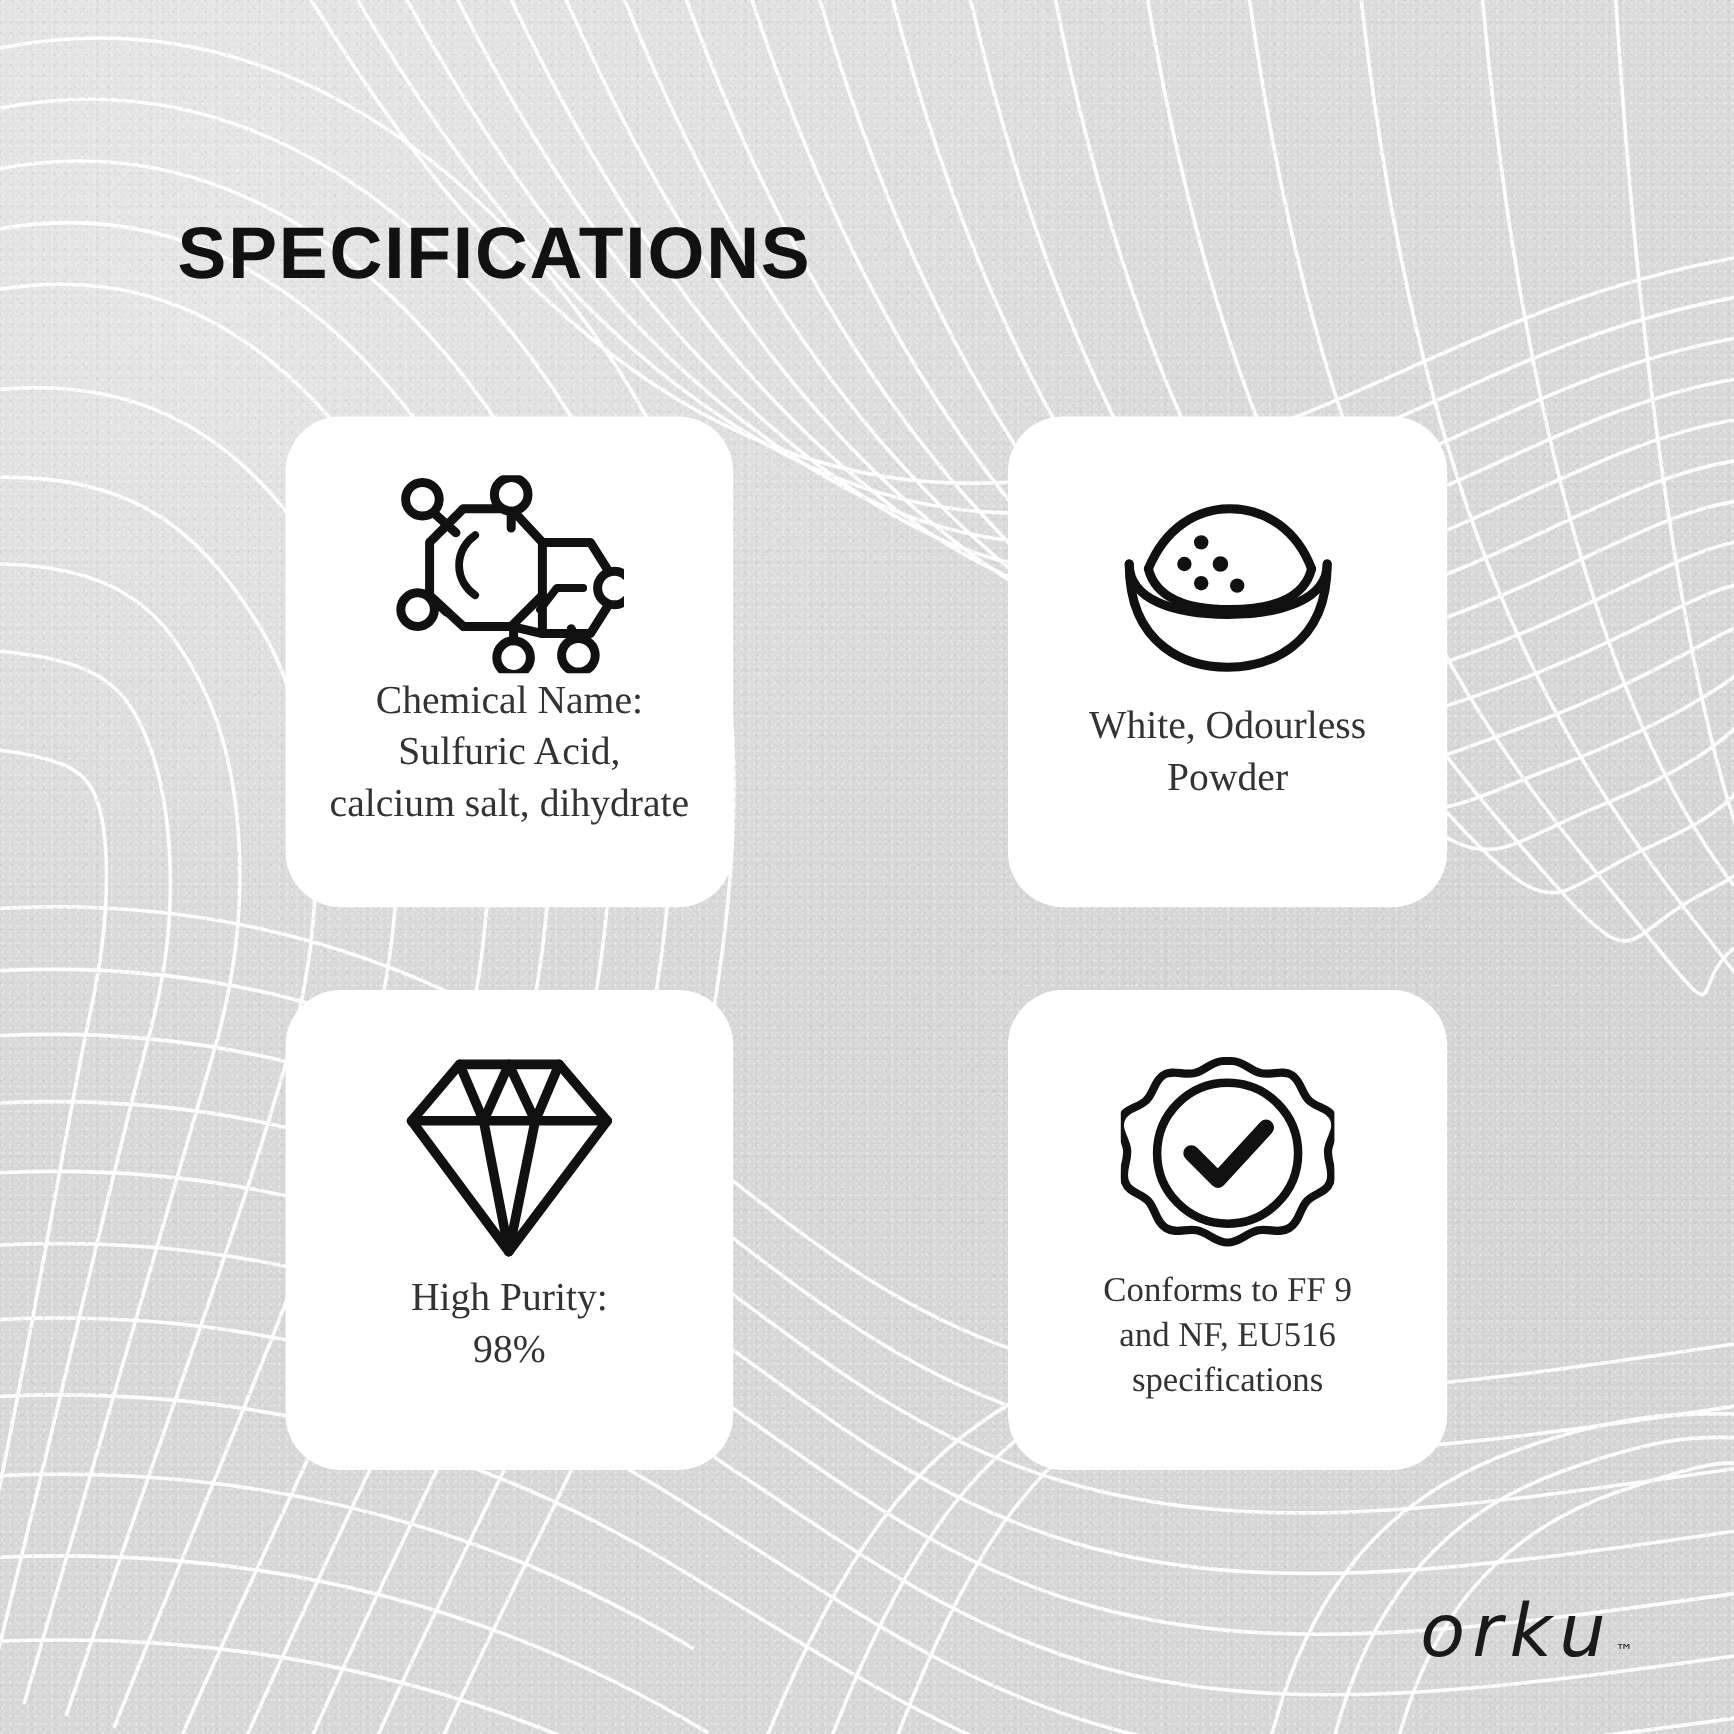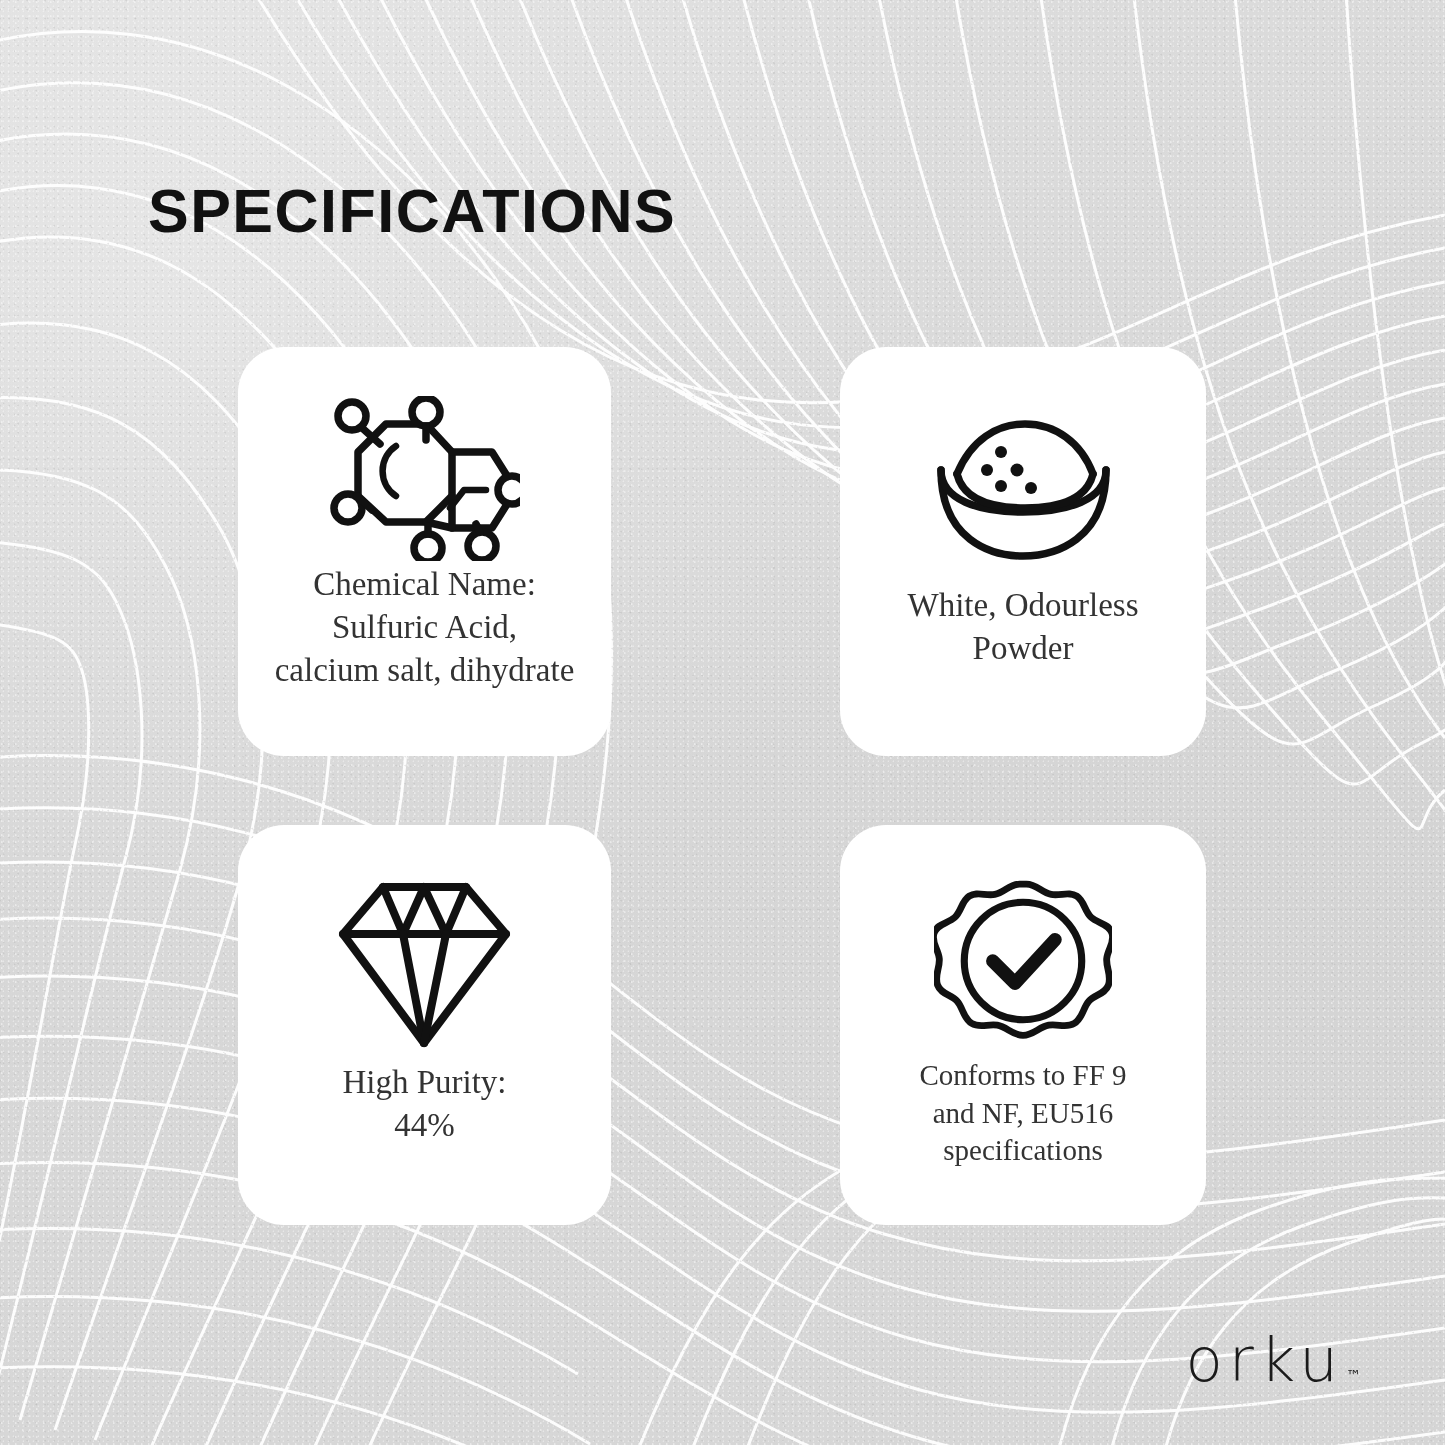--- a/index.html
+++ b/index.html
@@ -114,20 +114,21 @@
     display: flex;
     align-items: flex-end;
     color: #1a1a1a;
   }
   #brand-wordmark {
     font-size: 61px;
     font-weight: 300;
     letter-spacing: 6px;
     line-height: 1;
     font-family: "DejaVu Sans", sans-serif;
+    font-style: italic;
   }
   #brand-tm {
     font-size: 15px;
     font-weight: 400;
     line-height: 1;
     margin-left: 2px;
     margin-bottom: 6px;
     letter-spacing: 0;
     font-family: "DejaVu Sans", sans-serif;
   }
@@ -274,21 +275,21 @@
           <path d="M46 10 L66 57"></path>
           <path d="M129 10 L109 57"></path>
           <path d="M66 57 L87 10 L109 57"></path>
 
           <path d="M66 57 L87 166"></path>
           <path d="M109 57 L87 166"></path>
         </g>
       </svg>
     </div>
     <div class="card-label">High Purity:
-44%</div>
+98%</div>
   </div>
 
   <div class="card" id="card-3">
     <div class="card-icon">
       <svg width="178" height="178" viewBox="0 0 200 200" xmlns="http://www.w3.org/2000/svg">
         <g fill="none" stroke="#111111" stroke-width="8" stroke-linecap="round" stroke-linejoin="round">
 
           <path d="M100 6
                    C 112 6 118 16 129 18
                    C 140 20 150 14 159 20

